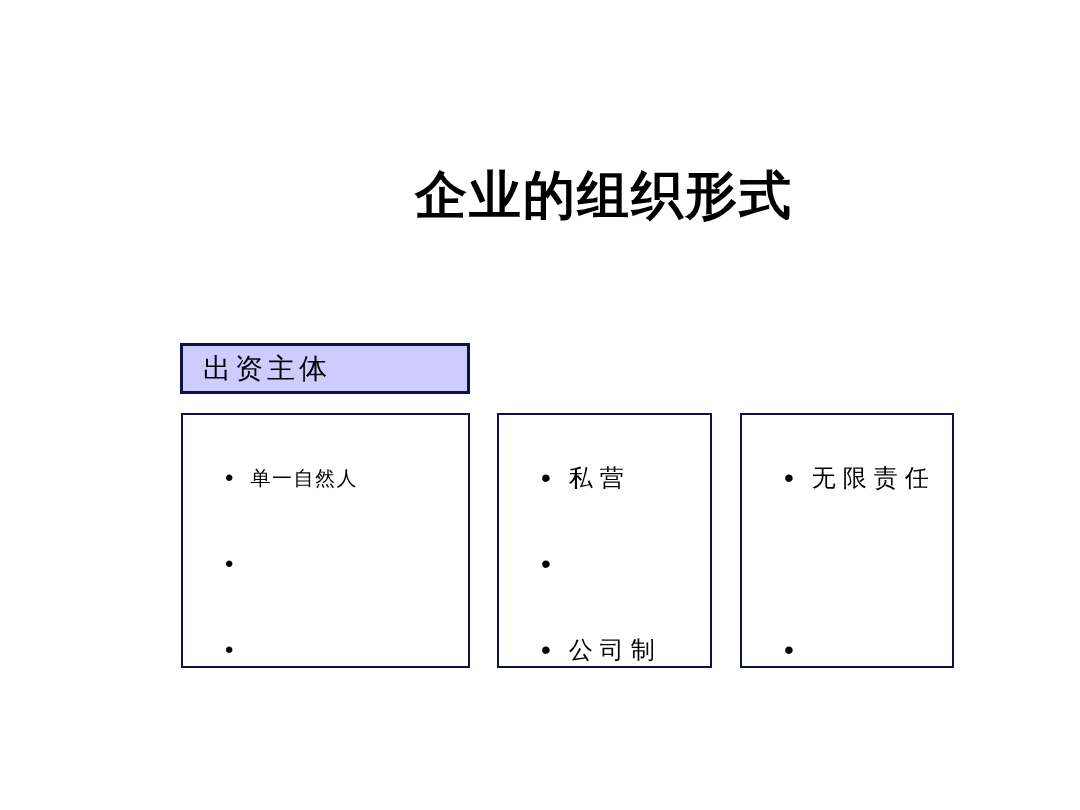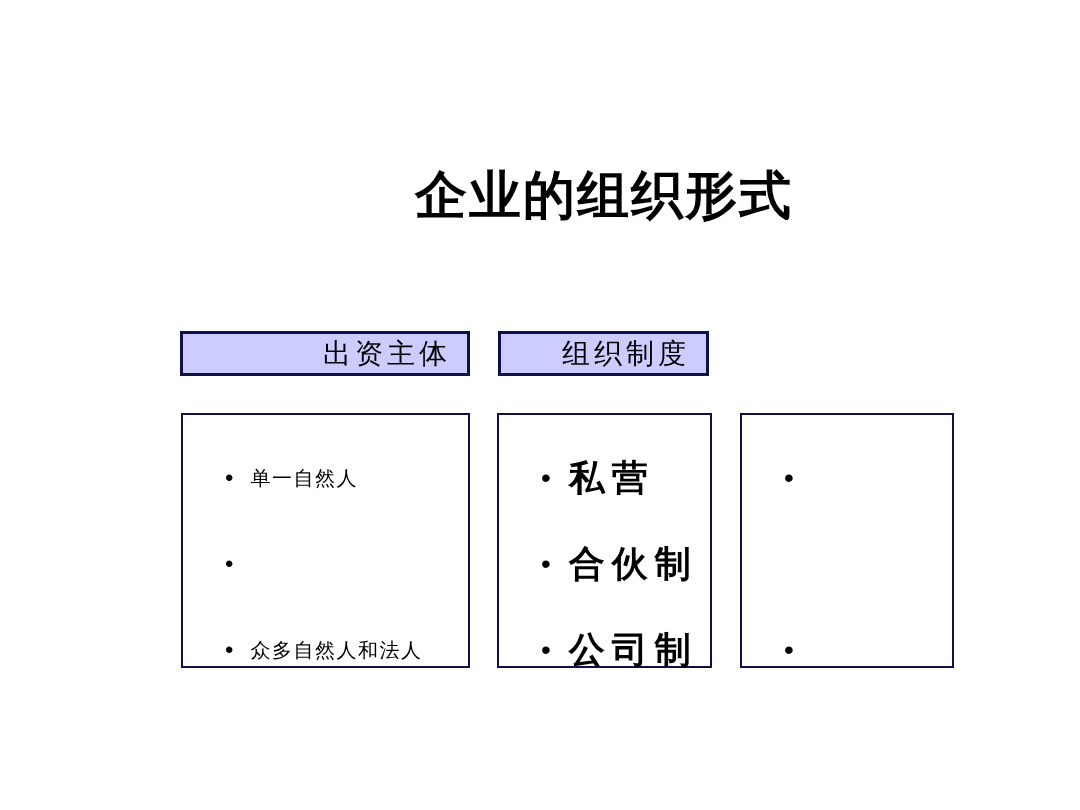--- a/index.html
+++ b/index.html
@@ -25,27 +25,27 @@
     font-family: "Liberation Sans", "DejaVu Sans", sans-serif;
     font-weight: bold;
     font-size: 52px;
     line-height: 1.15;
     letter-spacing: 2px;
     color: #000000;
     white-space: nowrap;
   }
   .header-box {
     position: absolute;
-    top: 267px;
-    height: 45px;
+    top: 279px;
+    height: 51px;
     background: #ccccff;
     border: 3px solid #101048;
     display: flex;
     align-items: center;
-    justify-content: flex-end;
+    justify-content: flex-start;
   }
   .header-label {
     font-size: 28px;
     letter-spacing: 4px;
     color: #000000;
     white-space: nowrap;
     text-indent: 4px; 
   }
   .content-box {
     position: absolute;
@@ -62,76 +62,72 @@
   .cb-2 { left: 433px; width: 215px; }
   .cb-3 { left: 676px; width: 214px; }
   .item {
     height: 70px;
     display: flex;
     align-items: center;
     padding-left: 10px;
     white-space: nowrap;
   }
   .cb-1 .item-text { font-size: 20px; letter-spacing: 1.5px; }
-  .cb-2 .item-text, .cb-3 .item-text { font-size: 36px; letter-spacing: 7px; font-weight: bold; }
+  .cb-2 .item-text, .cb-3 .item-text { font-size: 24px; letter-spacing: 7px; }
   .bullet {
     font-family: "Liberation Sans", "DejaVu Sans", sans-serif;
     line-height: 1;
     color: #000000;
   }
   .cb-1 .bullet { font-size: 24px; margin-right: 1px; }
   .cb-2 .bullet, .cb-3 .bullet { font-size: 28px; margin-right: 2px; }
   .gap-item { height: 70px; }
 </style>
 </head>
 <body>
 
 <div class="slide">
 
   <div class="title">企业的组织形式</div>
 
   <div class="header-box hb-1">
     <span class="header-label">出资主体</span>
   </div>
-  <div class="header-box hb-2">
-    <span class="header-label">组织制度</span>
-  </div>
 
   <div class="content-box cb-1">
     <div class="item">
       <span class="bullet">•</span>
       <span class="item-text">单一自然人</span>
     </div>
     <div class="item">
       <span class="bullet">•</span>
     </div>
     <div class="item">
       <span class="bullet">•</span>
-      <span class="item-text">众多自然人和法人</span>
     </div>
   </div>
 
   <div class="content-box cb-2">
     <div class="item">
       <span class="bullet">•</span>
       <span class="item-text">私营</span>
     </div>
     <div class="item">
       <span class="bullet">•</span>
-      <span class="item-text">合伙制</span>
     </div>
     <div class="item">
       <span class="bullet">•</span>
       <span class="item-text">公司制</span>
     </div>
   </div>
 
   <div class="content-box cb-3">
     <div class="item">
       <span class="bullet">•</span>
+      <span class="item-text">无限责任</span>
     </div>
     <div class="gap-item"></div>
     <div class="item">
       <span class="bullet">•</span>
     </div>
   </div>
 
 </div>
 
 </body></html>

